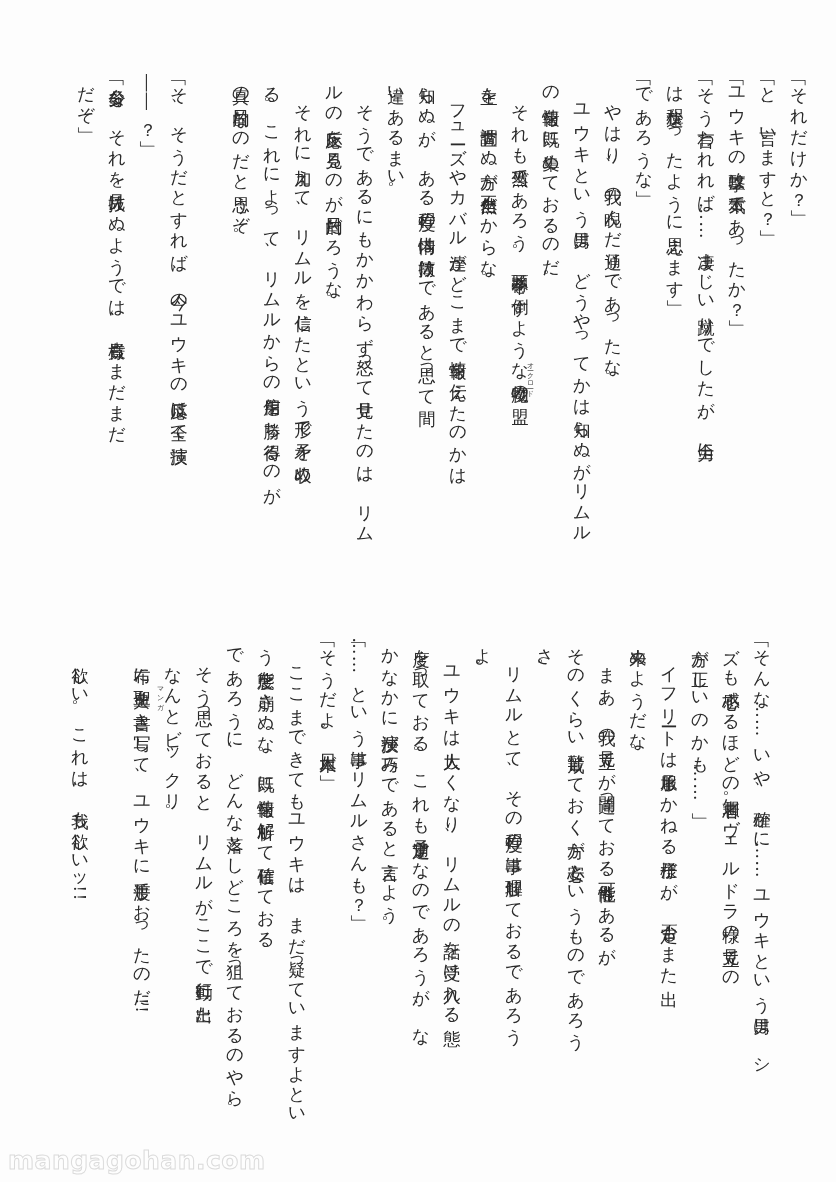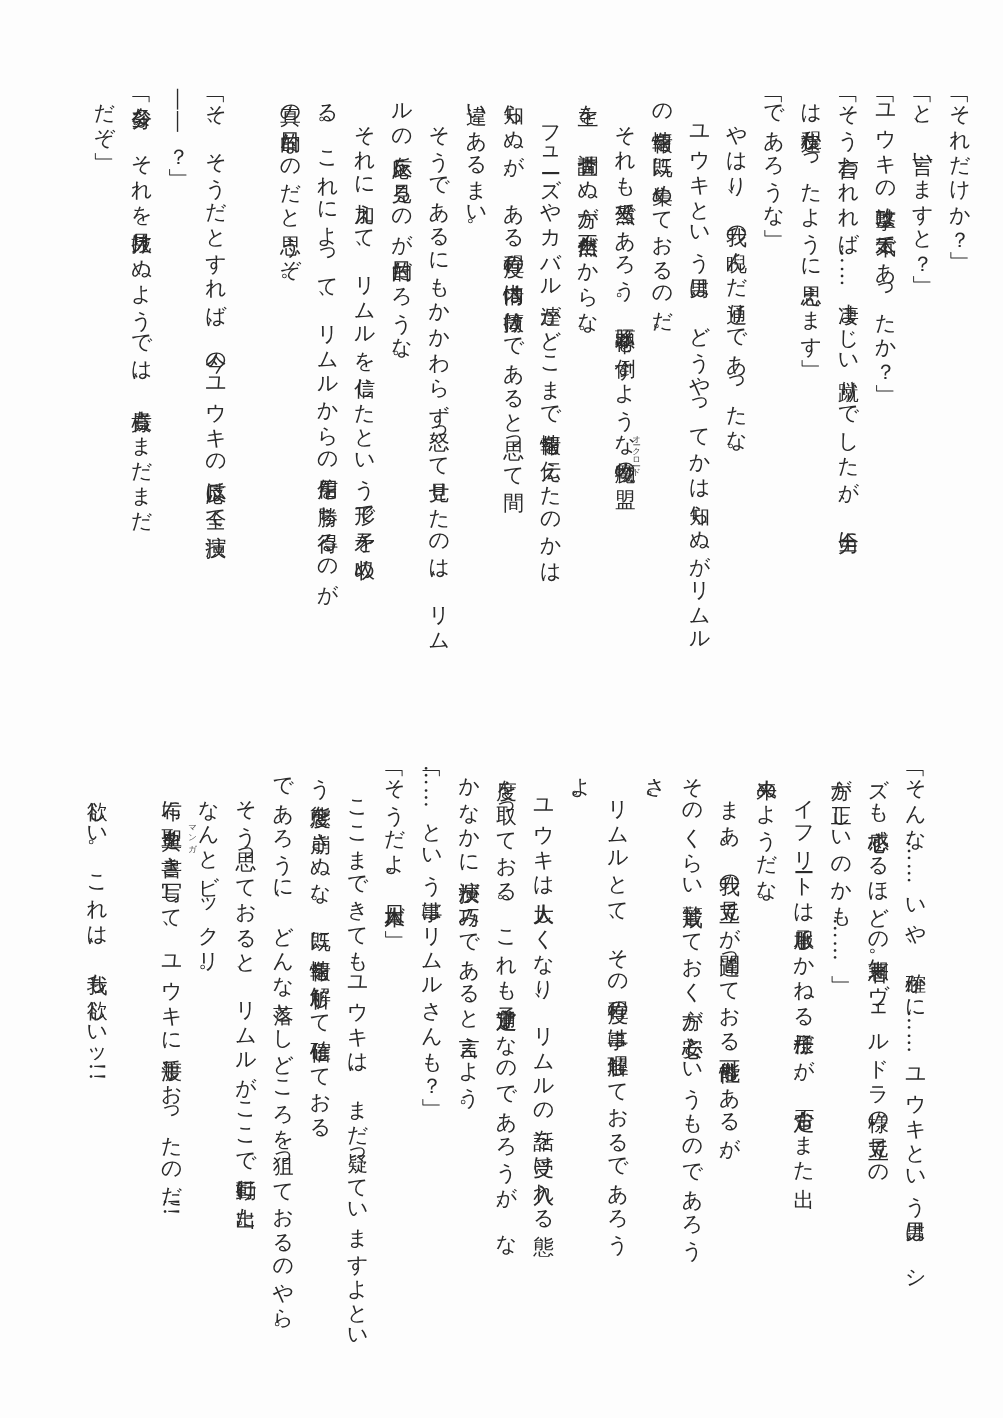--- a/index.html
+++ b/index.html
@@ -62,13 +62,14 @@
   <div class="col" style="left:317px;top:636px;">「そうだよ。日本人だ」</div>
   <div class="col" style="left:286px;top:636px;">　ここまできてもユウキは、まだ疑っていますよとい</div>
   <div class="col" style="left:255px;top:636px;">う態度を崩さぬな。既に情報を解析して確信しておる</div>
   <div class="col" style="left:224px;top:636px;">であろうに、どんな落としどころを狙っておるのやら。</div>
   <div class="col" style="left:193px;top:636px;">　そう思っておると、リムルがここで行動に出た。</div>
   <div class="col" style="left:162px;top:636px;">　なんとビックリ。</div>
   <div class="ruby" style="left:156px;top:682px;">マンガ</div>
   <div class="col" style="left:131px;top:636px;height:460px;white-space:normal;">　布に聖典を書き写して、ユウキに手渡しおったのだ!!</div>
   <div class="col" style="left:69px;top:636px;">　欲しい。これは、我も欲しいッ!!</div>
 
+  <div class="watermark">mangagohan.com</div>
 </div>
 
 </body></html>

